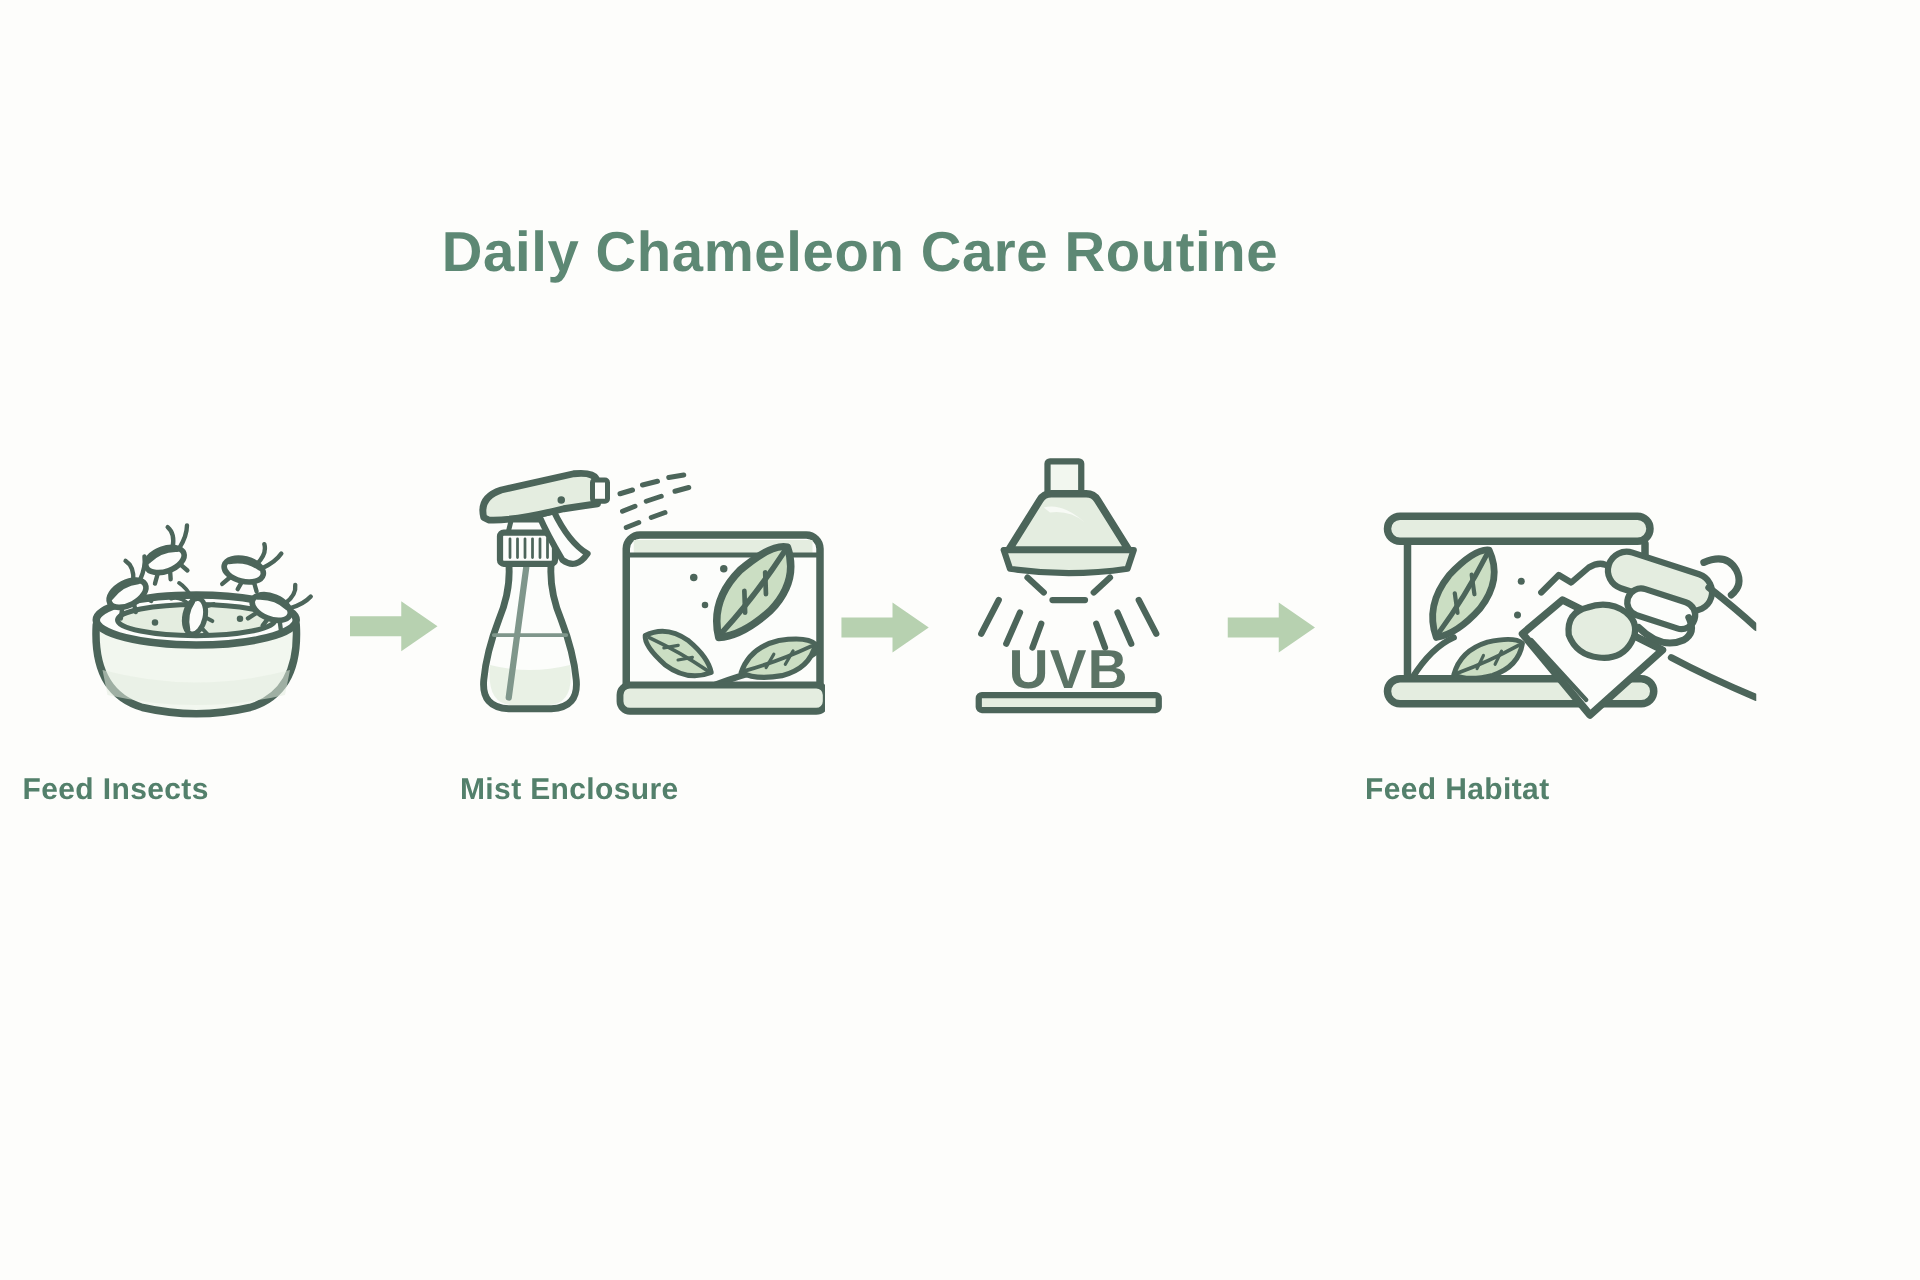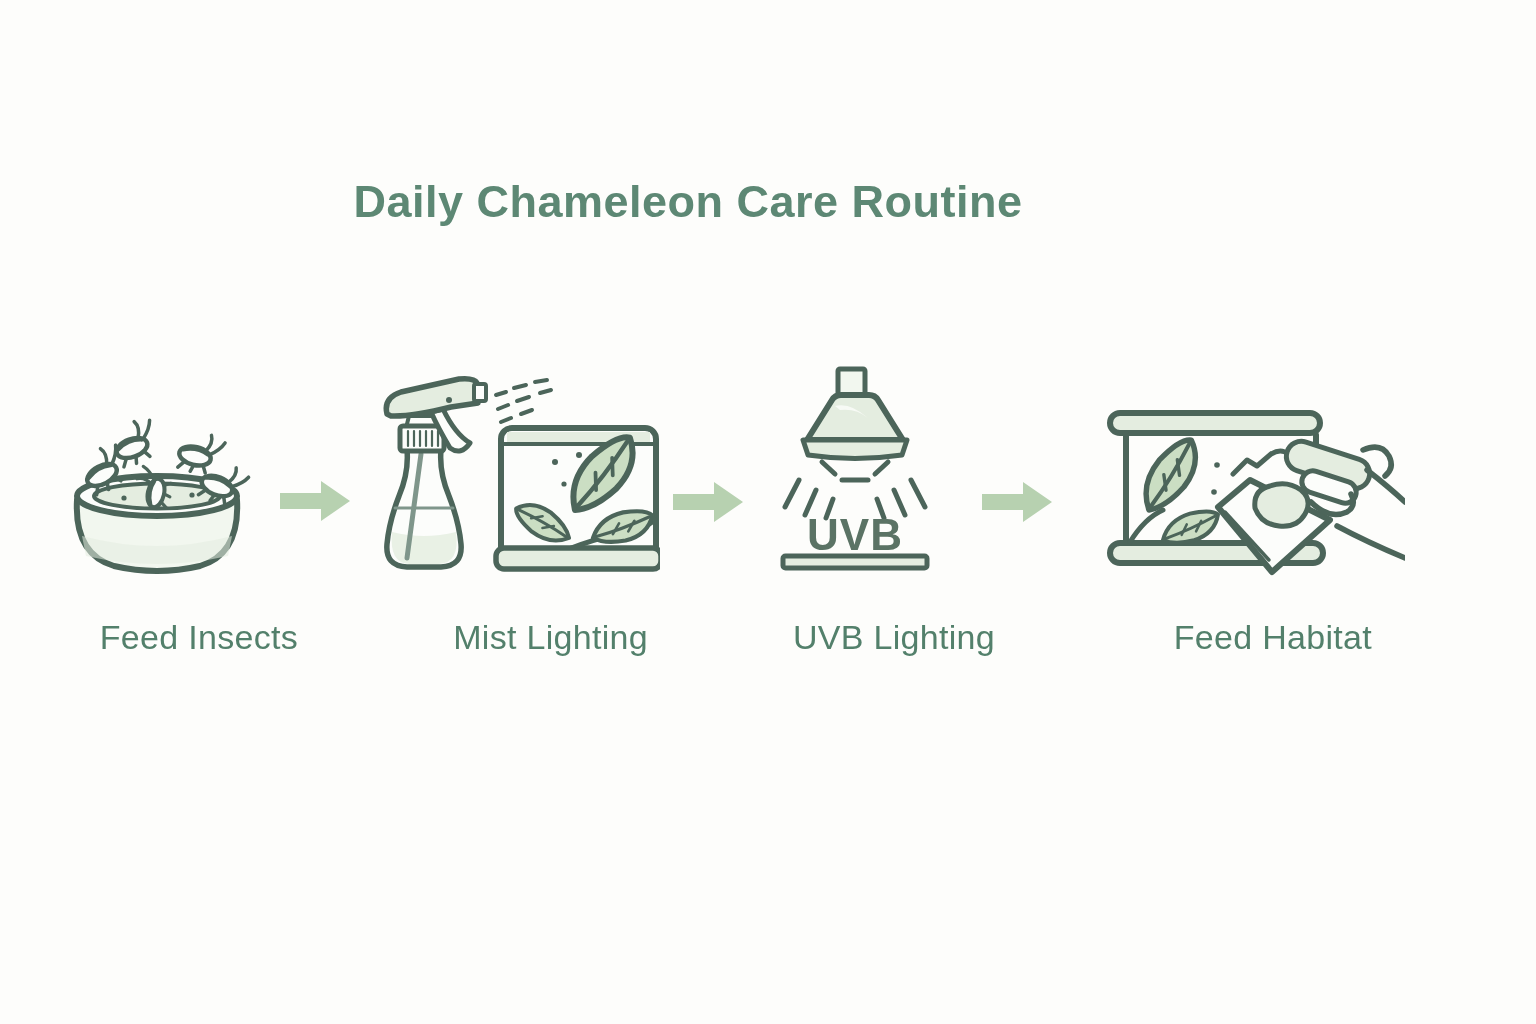--- a/index.html
+++ b/index.html
@@ -1,21 +1,21 @@
 <!DOCTYPE html>
 <html style="--background: #fdfdfb; --title-text: #5d8874; --label-text: #53806b; --outline: #4c655a; --arrow: #b7d1b0; --fill-light: #e4ede0; --leaf: #cbdec3; --uvb-text: #5b7365;"><head>
 <meta charset="utf-8">
 <style>
   html,body{margin:0;padding:0;}
   body{background:var(--background,#fdfdfb);font-family:"Liberation Sans",sans-serif;}
   .stage{position:relative;width:1536px;height:1024px;background:var(--background,#fdfdfb);overflow:hidden;}
   .title{position:absolute;top:176px;left:0;width:1536px;text-align:center;transform:translateX(-80px);
          font-size:45px;font-weight:700;letter-spacing:.5px;color:var(--title-text,#5d8874);margin:0;}
   .step-icon{position:absolute;}
-  .step-label{position:absolute;width:280px;text-align:right;font-size:34px;font-weight:400;
+  .step-label{position:absolute;width:280px;text-align:left;font-size:24px;font-weight:700;
               color:var(--label-text,#53806b);letter-spacing:.3px;}
   .arrow{position:absolute;}
   
   .ol{stroke:var(--outline,#4c655a);fill:none;stroke-linecap:round;stroke-linejoin:round;}
   .f-white{fill:#fcfdfb;}
   .f-light{fill:var(--fill-light,#e4ede0);}
   .f-lighter{fill:#f2f7ef;}
   .f-leaf{fill:var(--leaf,#cbdec3);}
   .f-dark{fill:var(--outline,#4c655a);stroke:none;}
   .soft{stroke:#7f968b;}
@@ -172,17 +172,16 @@
       <rect x="180" y="42" width="86" height="30" rx="15" transform="rotate(18 223 57)" class="ol f-light" stroke-width="5"></rect>
       <rect x="196" y="68" width="56" height="22" rx="11" transform="rotate(18 224 79)" class="ol f-white" stroke-width="5"></rect>
       <path d="M 258 42 Q 276 34 284 48 Q 290 60 280 68" class="ol" stroke-width="5.5"></path>
       <path d="M 262 62 Q 285 80 300 94" class="ol" stroke-width="5.5"></path>
       <path d="M 232 118 Q 262 134 300 150" class="ol" stroke-width="5.5"></path>
       <path d="M 206 94 Q 224 112 242 104 Q 252 98 246 86" class="ol" stroke-width="5.5"></path>
     </g>
   </svg>
 
   <div class="step-label" style="left:18px;top:618px">Feed Insects</div>
-  <div class="step-label" style="left:368px;top:618px">Mist Lighting</div>
-  <div class="step-label" style="left:715px;top:618px">UVB Lighting</div>
+  <div class="step-label" style="left:368px;top:618px">Mist Enclosure</div>
   <div class="step-label" style="left:1092px;top:618px">Feed Habitat</div>
 
 </div>
 
 </body></html>

